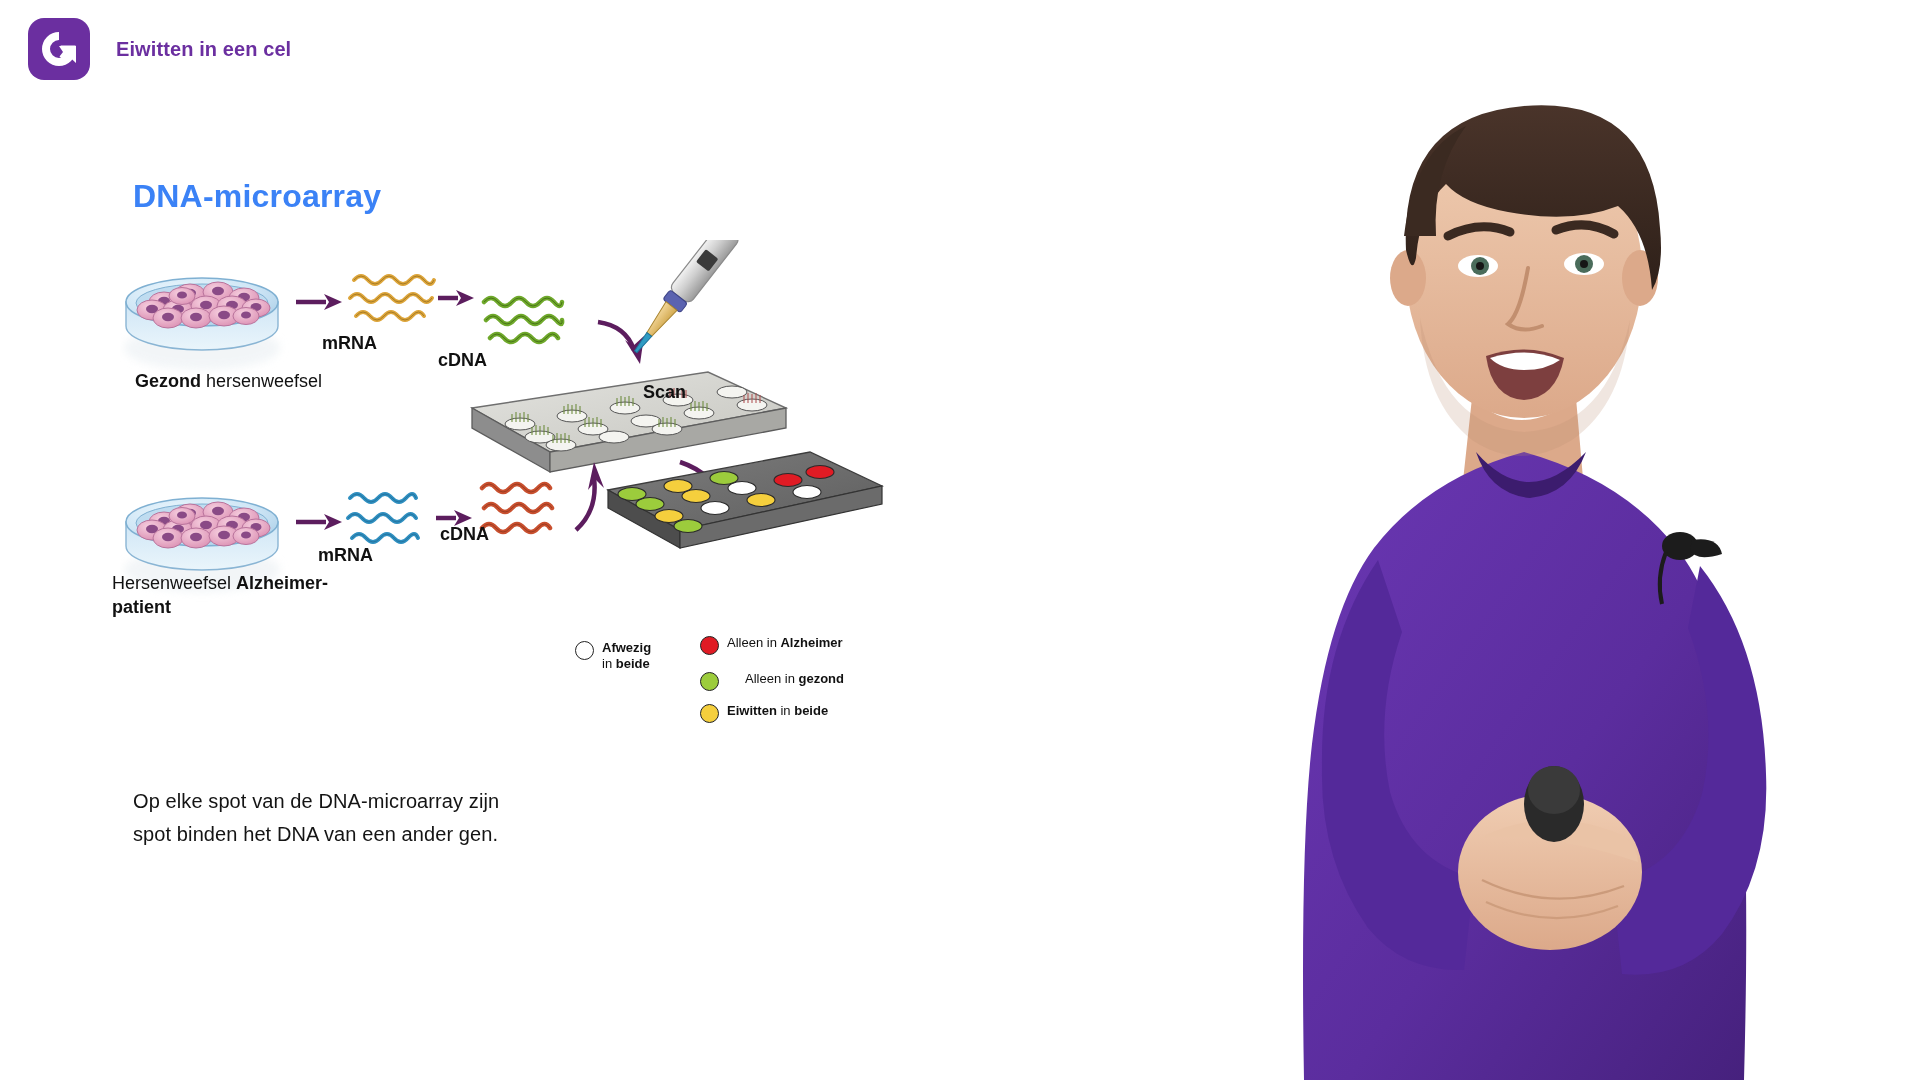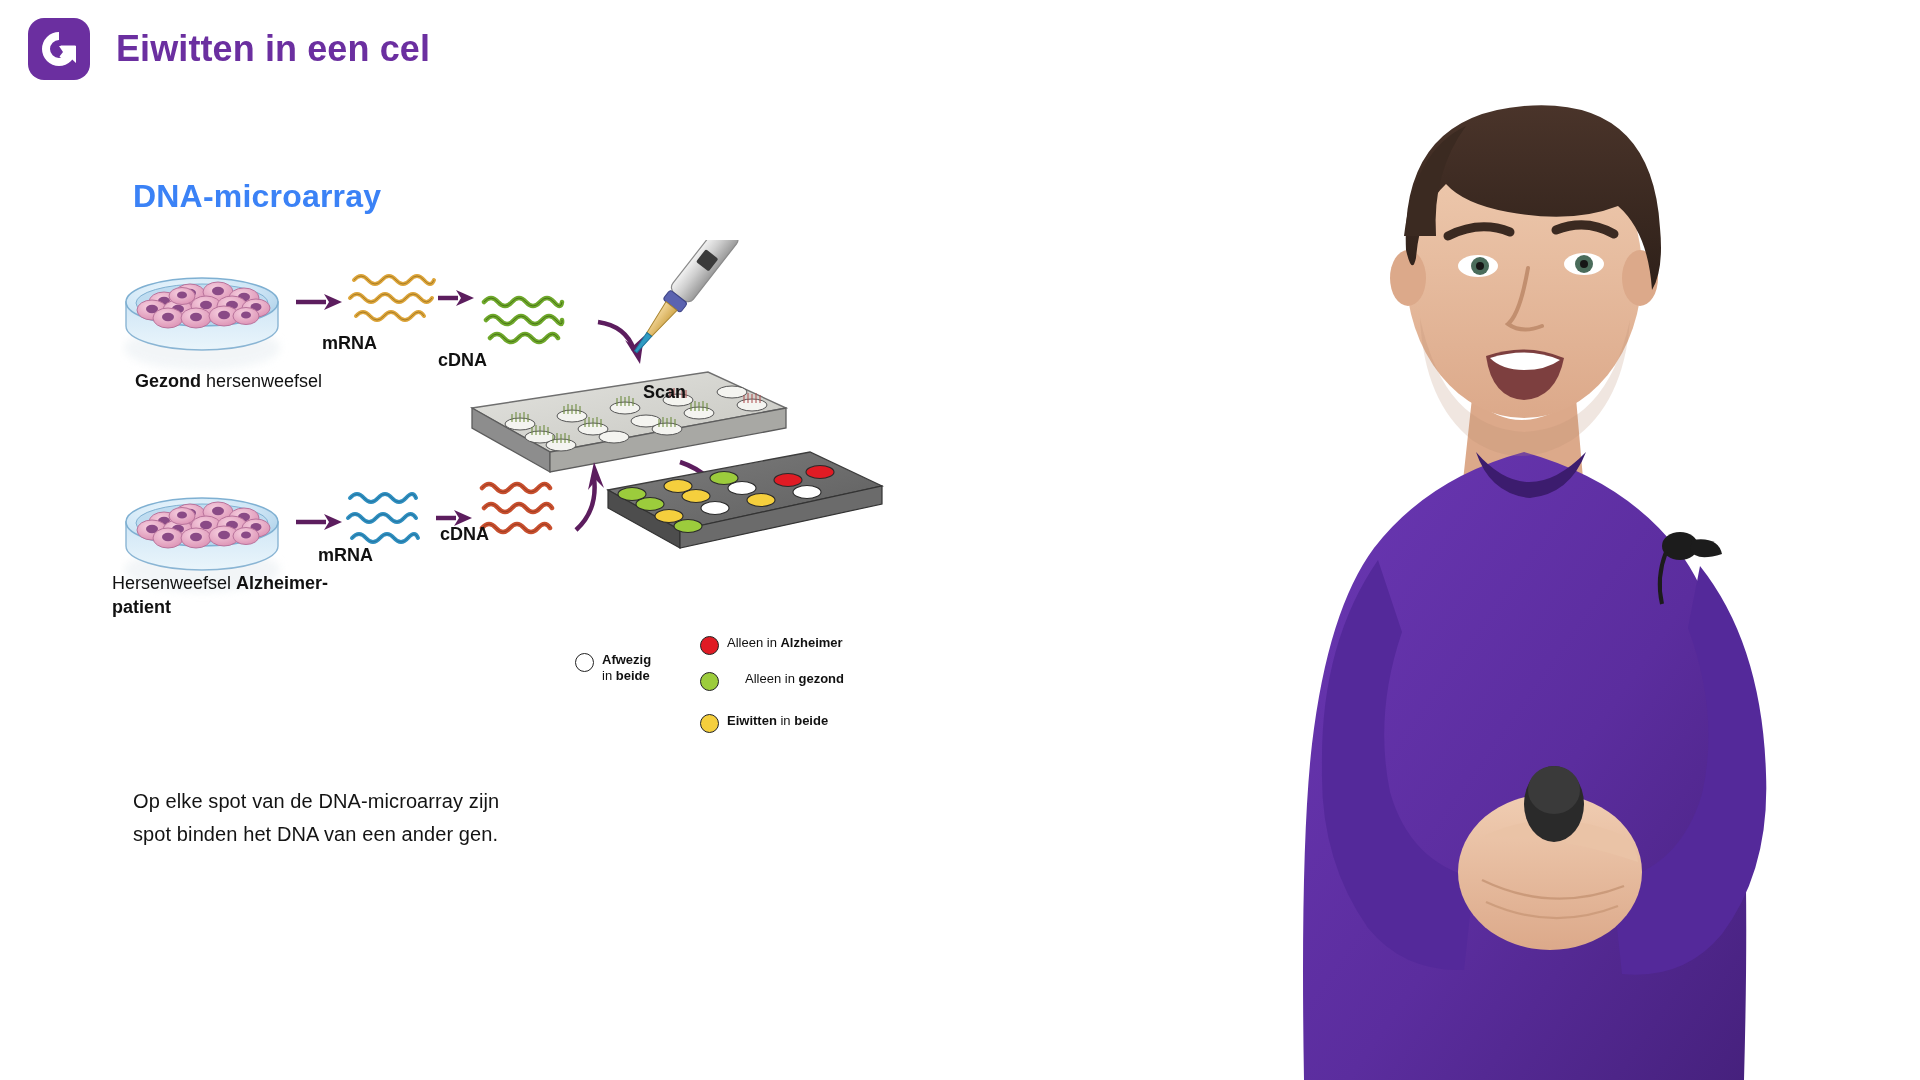--- a/index.html
+++ b/index.html
@@ -13,21 +13,21 @@
 
   
   #header { position: absolute; left: 28px; top: 18px; display: flex; align-items: center; gap: 26px; }
   #logo {
     width: 62px; height: 62px; border-radius: 16px;
     background: #6b2fa0;
     position: relative; flex: 0 0 auto;
   }
   #logo svg { position: absolute; left: 7px; top: 7px; }
   #title {
-    font-size: 36px; font-weight: 700; color: #6b2fa0;
+    font-size: 20px; font-weight: 700; color: #6b2fa0;
     letter-spacing: .1px;
   }
 
   
   #slide-title {
     position: absolute; left: 133px; top: 178px;
     font-size: 32px; font-weight: 600; color: #3b82f6;
     letter-spacing: .2px;
   }
 
@@ -364,38 +364,38 @@
     <div class="dlabel" style="left:15px; top:131px;">
       <b>Gezond</b><span> hersenweefsel</span>
     </div>
     <div class="dlabel" style="left:-8px; top:331px; line-height:1.35;">
       <span>Hersenweefsel </span><b>Alzheimer-</b><br>
       <b>patient</b>
     </div>
   </div>
 
   <div id="legend">
-    <div style="position:absolute; left:0; top:12px; width:120px;">
+    <div style="position:absolute; left:0; top:0; width:120px;">
       <div class="lg-row">
         <div class="lg-dot" style="background:#ffffff;"></div>
         <div class="lg-txt">
           <b>Afwezig</b><br>
           <span>in </span><b>beide</b>
         </div>
       </div>
     </div>
 
     <div style="position:absolute; left:125px; top:-5px; width:230px;">
       <div class="lg-row" style="margin-bottom:16px;">
         <div class="lg-dot" style="background:#e01b24;"></div>
         <div class="lg-txt">
           <span>Alleen in </span><b>Alzheimer</b>
         </div>
       </div>
-      <div class="lg-row" style="margin-bottom:22px;gap:26px;">
+      <div class="lg-row" style="margin-bottom:12px;gap:26px;">
         <div class="lg-dot" style="background:#9ccc3c;"></div>
         <div class="lg-txt">
           <span>Alleen in </span><b>gezond</b>
         </div>
       </div>
       <div class="lg-row">
         <div class="lg-dot" style="background:#f5cf3d;"></div>
         <div class="lg-txt">
           <b>Eiwitten</b><span> in </span><b>beide</b>
         </div>

